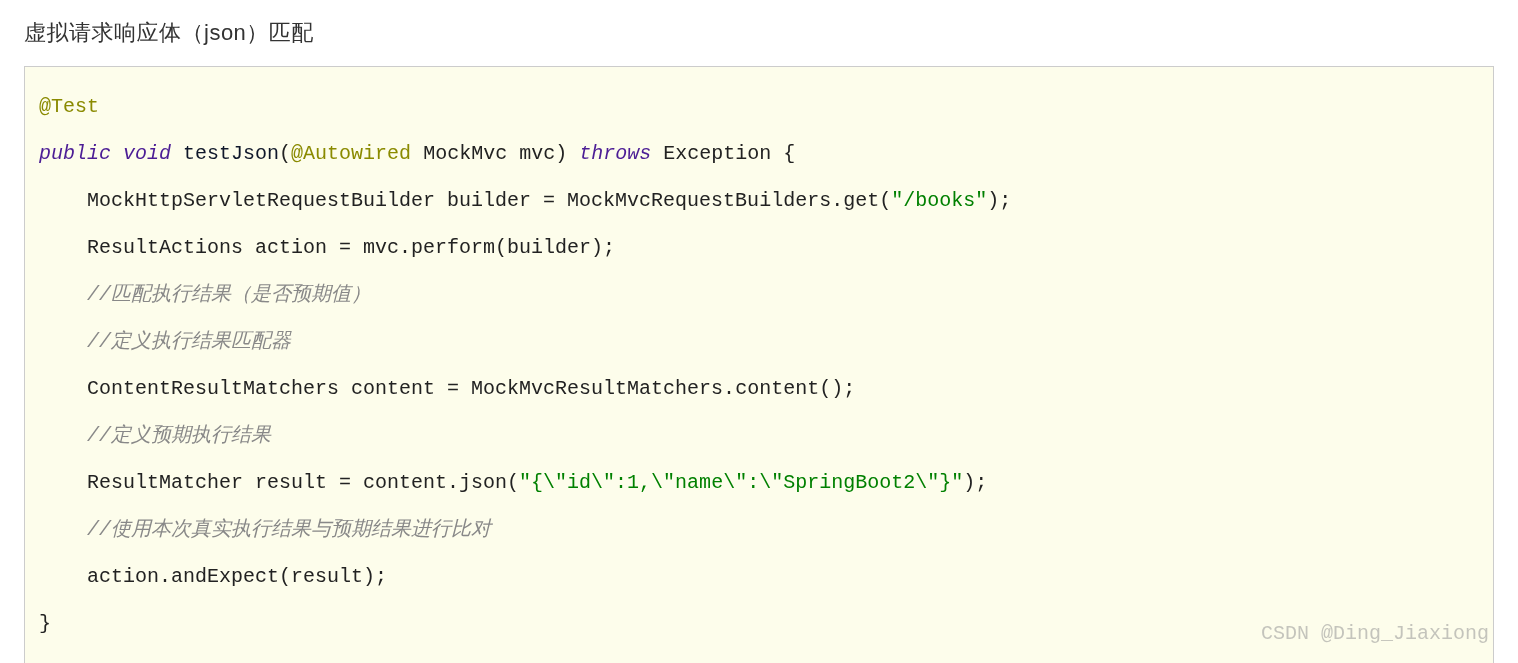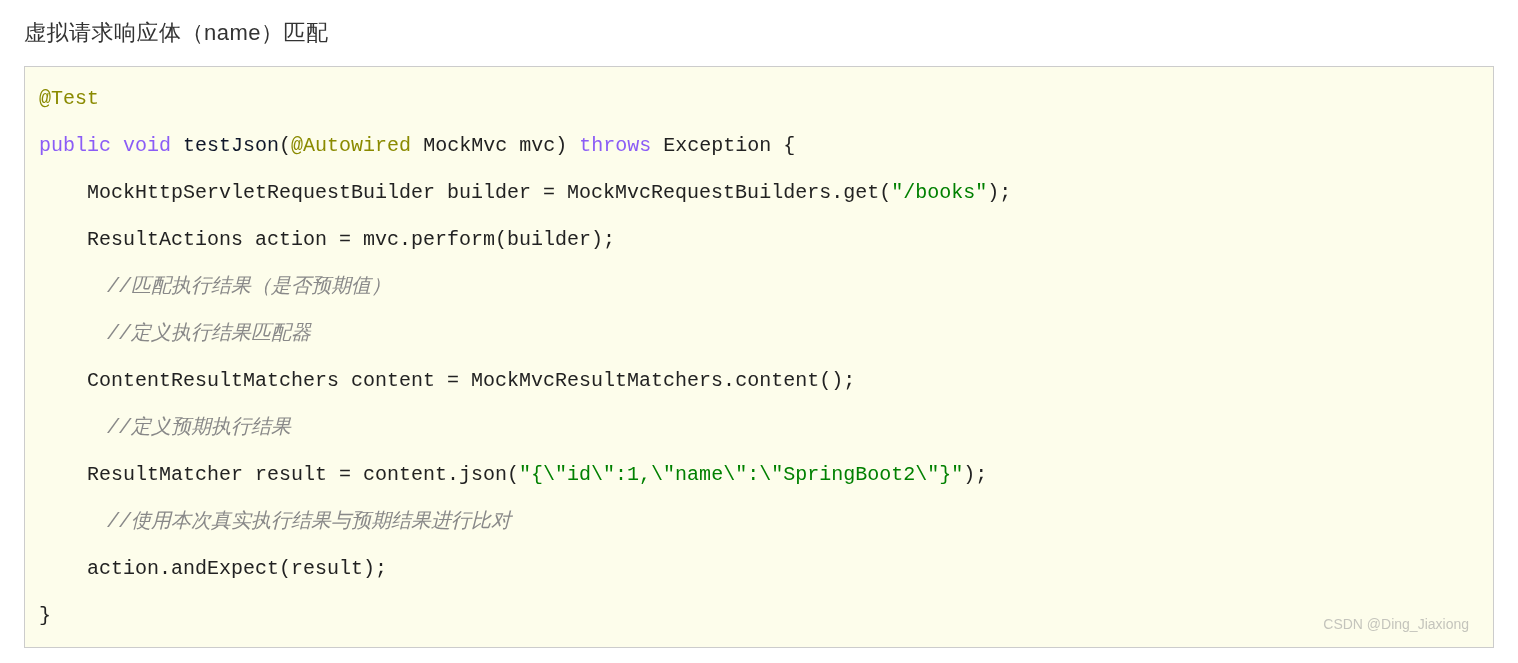--- a/index.html
+++ b/index.html
@@ -16,59 +16,59 @@
     .heading {
       font-size: 22px;
       color: #333333;
       font-weight: 400;
       margin-bottom: 18px;
       letter-spacing: 0.5px;
     }
     .code-block {
       background: #fdfdeb;
       border: 1px solid #cccccc;
-      padding: 8px 14px;
+      padding: 16px 14px;
       font-family: "Consolas", "Courier New", monospace;
       font-size: 20px;
       line-height: 2.35;
       white-space: pre;
       overflow-x: auto;
       position: relative;
     }
     .tok-annotation {
       color: #8a8a00;
     }
     .tok-keyword {
-      color: #8b5cf6;
+      color: #4c1d95;
+      font-style: italic;
     }
     .tok-method {
       color: #0f172a;
     }
     .tok-default {
       color: #222222;
     }
     .tok-string {
       color: #008000;
     }
     .tok-comment {
       color: #888888;
       font-style: italic;
-      margin-left: 20px;
     }
     .tok-italic-call {
     }
     .watermark {
       position: absolute;
-      right: 24px;
+      right: 4px;
       bottom: 6px;
       color: rgba(150,150,150,0.55);
-      font-size: 14px;
-      font-family: Liberation Sans, sans-serif;
+      font-size: 20px;
+      font-family: Liberation Mono, monospace;
       font-style: normal;
     }
     .code-line { display: block; }
   </style>
 </head>
 <body>
 
-<div class="heading">虚拟请求响应体（name）匹配</div>
+<div class="heading">虚拟请求响应体（json）匹配</div>
 
 <div class="code-block"><span class="code-line"><span class="tok-annotation">@Test</span></span><span class="code-line"><span class="tok-keyword">public</span> <span class="tok-keyword">void</span> <span class="tok-method">testJson</span><span class="tok-default">(</span><span class="tok-annotation">@Autowired</span><span class="tok-default"> MockMvc mvc) </span><span class="tok-keyword">throws</span><span class="tok-default"> Exception {</span></span><span class="code-line"><span class="tok-default">    </span><span class="tok-default">MockHttpServletRequestBuilder builder = MockMvcRequestBuilders.</span><span class="tok-default tok-italic-call">get</span><span class="tok-default">(</span><span class="tok-string">"/books"</span><span class="tok-default">);</span></span><span class="code-line"><span class="tok-default">    </span><span class="tok-default">ResultActions action = mvc.perform(builder);</span></span><span class="code-line"><span class="tok-default">    </span><span class="tok-comment">//匹配执行结果（是否预期值）</span></span><span class="code-line"><span class="tok-default">    </span><span class="tok-comment">//定义执行结果匹配器</span></span><span class="code-line"><span class="tok-default">    </span><span class="tok-default">ContentResultMatchers content = MockMvcResultMatchers.</span><span class="tok-default tok-italic-call">content</span><span class="tok-default">();</span></span><span class="code-line"><span class="tok-default">    </span><span class="tok-comment">//定义预期执行结果</span></span><span class="code-line"><span class="tok-default">    </span><span class="tok-default">ResultMatcher result = content.json(</span><span class="tok-string">"{\"id\":1,\"name\":\"SpringBoot2\"}"</span><span class="tok-default">);</span></span><span class="code-line"><span class="tok-default">    </span><span class="tok-comment">//使用本次真实执行结果与预期结果进行比对</span></span><span class="code-line"><span class="tok-default">    </span><span class="tok-default">action.andExpect(result);</span></span><span class="code-line"><span class="tok-default">}</span></span><span class="watermark">CSDN @Ding_Jiaxiong</span></div>
 
 </body></html>

